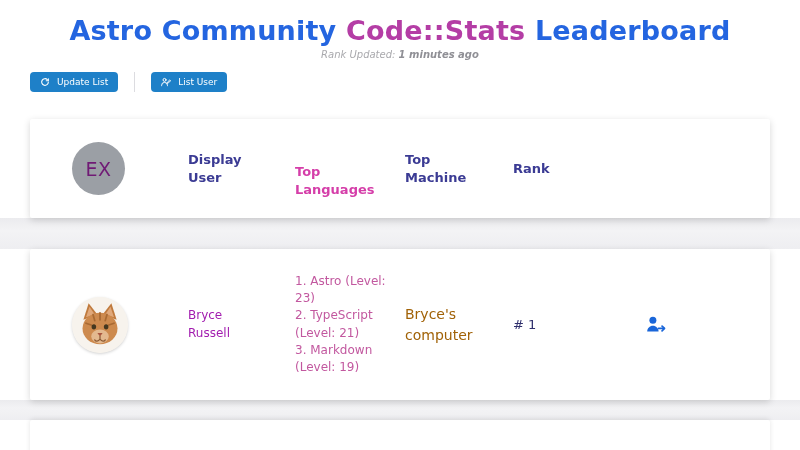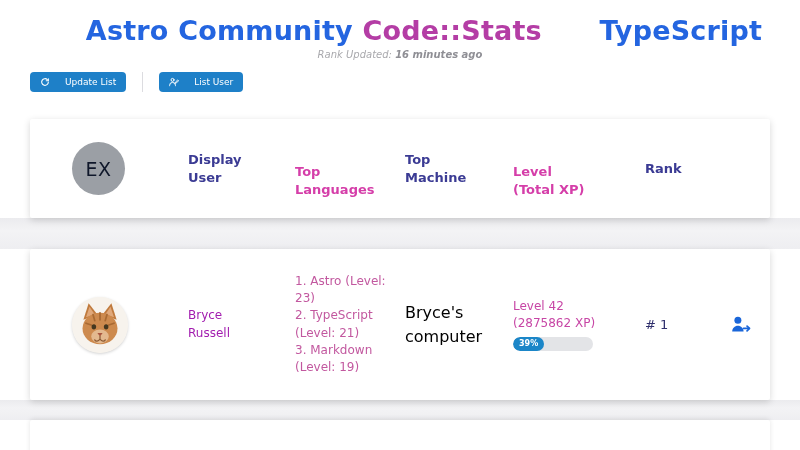--- a/index.html
+++ b/index.html
@@ -5,30 +5,30 @@
   html,body{margin:0;padding:0;}
   body{
     width:800px;height:450px;overflow:hidden;background:#ffffff;
     font-family:"DejaVu Sans","Liberation Sans",sans-serif;
     -webkit-font-smoothing:antialiased;
   }
   
   .page-title{
     text-align:center;margin:15px 0 0;font-size:27px;font-weight:700;letter-spacing:.2px;
   }
-  .page-title .blue{color:#2465e0;margin-left:48px;}
+  .page-title .blue{color:#2465e0;}
   .page-title .pink{color:#b43da5;}
   .subtitle{
     text-align:center;font-size:10px;font-style:italic;color:#a9a9ad;margin:3px 0 0;
   }
   .subtitle b{color:#8f8f95;}
   
   .toolbar{display:flex;align-items:center;margin:12px 0 0 30px;gap:9px;}
   .btn{
-    display:inline-flex;align-items:center;gap:15px;background:#1e80c8;color:#fff;
+    display:inline-flex;align-items:center;gap:7px;background:#1e80c8;color:#fff;
     border:none;border-radius:4px;font-size:9px;padding:5px 10px;cursor:pointer;
     font-family:inherit;line-height:1;
   }
   .btn svg{width:10px;height:10px;display:block;}
   .vdiv{width:1px;height:20px;background:#dcdce0;margin:0 7px;}
   
   .card{
     margin:0 30px;background:#fff;border-radius:2px;
     box-shadow:0 2px 7px rgba(0,0,0,.16);position:relative;
   }
@@ -38,57 +38,57 @@
   .gap-band{
     height:31px;background:linear-gradient(180deg,#ebebee 0%,#f3f3f5 40%,#eeeef1 100%);
   }
   .gap-band.thin{height:20px;}
   .trow{
     display:grid;grid-template-columns:116px 107px 110px 108px 132px 85px 40px;
     align-items:center;height:100%;padding-left:42px;box-sizing:border-box;
   }
   
   .havatar{
-    width:53px;height:53px;border-radius:50%;background:#9b9fa5;color:#0f172a;
+    width:53px;height:53px;border-radius:50%;background:#9b9fa5;color:#701a75;
     display:flex;align-items:center;justify-content:center;font-size:19px;letter-spacing:.5px;
   }
   .hcell{color:#3b3b94;font-weight:600;font-size:13px;line-height:1.35;max-width:84px;}
   .hcell.pink{color:#d53ea9;margin-top:25px;}
   
   .avatar{
     width:56px;height:56px;border-radius:50%;overflow:hidden;background:#f7f3ed;
     box-shadow:0 1px 3px rgba(0,0,0,.18);
   }
   .avatar svg{width:56px;height:56px;display:block;}
   .cell-name{color:#a21caf;font-size:12px;line-height:1.45;max-width:62px;}
   .cell-langs{color:#c2589f;font-size:12px;line-height:1.42;max-width:92px;}
-  .cell-machine{color:#000000;font-size:16px;line-height:1.45;max-width:64px;}
+  .cell-machine{color:#a16207;font-size:14px;line-height:1.45;max-width:64px;}
   .cell-level{color:#c746a5;font-size:12px;line-height:1.4;}
   .progress{
     width:80px;height:14px;background:#e3e4e7;border-radius:8px;margin-top:5px;overflow:hidden;
   }
   .progress-fill{
     height:100%;background:#1b86c8;border-radius:8px;display:flex;align-items:center;
     justify-content:center;color:#fff;font-size:8px;font-weight:700;
   }
   .cell-rank{color:#30306d;font-size:13px;}
   .cell-action{display:flex;align-items:center;}
   .cell-action svg{width:21px;height:21px;display:block;cursor:pointer;}
 </style>
 </head>
 <body>
 
 <h1 class="page-title">
   <span class="blue">Astro Community</span>
   <span class="pink">Code::Stats</span>
-  <span class="blue">TypeScript</span>
+  <span class="blue">Leaderboard</span>
 </h1>
 <p class="subtitle">
   <span>Rank Updated:</span>
-  <b>16 minutes ago</b>
+  <b>1 minutes ago</b>
 </p>
 
 <div class="toolbar">
   <button class="btn">
     <span>
       <svg viewBox="0 0 24 24" fill="none" stroke="#fff" stroke-width="2.6" stroke-linecap="round">
         <path d="M20 12a8 8 0 1 1-2.4-5.7"></path>
           <path d="M20 4v5h-5" fill="none"></path>
       </svg>
     </span>
@@ -108,21 +108,20 @@
 </div>
 
 <div class="card header-card">
   <div class="trow">
     <div>
       <div class="havatar">EX</div>
     </div>
     <div class="hcell">Display User</div>
     <div class="hcell pink">Top Languages</div>
     <div class="hcell">Top Machine</div>
-    <div class="hcell pink">Level (Total XP)</div>
     <div class="hcell">Rank</div>
     <div></div>
   </div>
 </div>
 
 <div class="gap-band"></div>
 
 <div class="card row-card">
   <div class="trow">
     <div>
@@ -143,27 +142,20 @@
         </svg>
       </div>
     </div>
     <div class="cell-name">Bryce Russell</div>
     <div class="cell-langs">
       <div>1. Astro (Level: 23)</div>
       <div>2. TypeScript (Level: 21)</div>
       <div>3. Markdown (Level: 19)</div>
     </div>
     <div class="cell-machine">Bryce's computer</div>
-    <div class="cell-level">
-      <div>Level 42</div>
-      <div>(2875862 XP)</div>
-      <div class="progress">
-        <div class="progress-fill" style="width: 39%;">39%</div>
-      </div>
-    </div>
     <div class="cell-rank"># 1</div>
     <div class="cell-action">
       <span>
         <svg viewBox="0 0 24 24">
           <circle cx="9" cy="7" r="4" fill="#1a66d9"></circle>
           <path d="M2.5 20c0-3.6 2.9-6.5 6.5-6.5s6.5 2.9 6.5 6.5z" fill="#1a66d9"></path>
           <path d="M15.5 16.5h6" stroke="#1a66d9" stroke-width="2" stroke-linecap="round" fill="none"></path>
           <path d="M19.5 13.8l2.8 2.7-2.8 2.7" stroke="#1a66d9" stroke-width="2" stroke-linecap="round" stroke-linejoin="round" fill="none"></path>
         </svg>
       </span>

